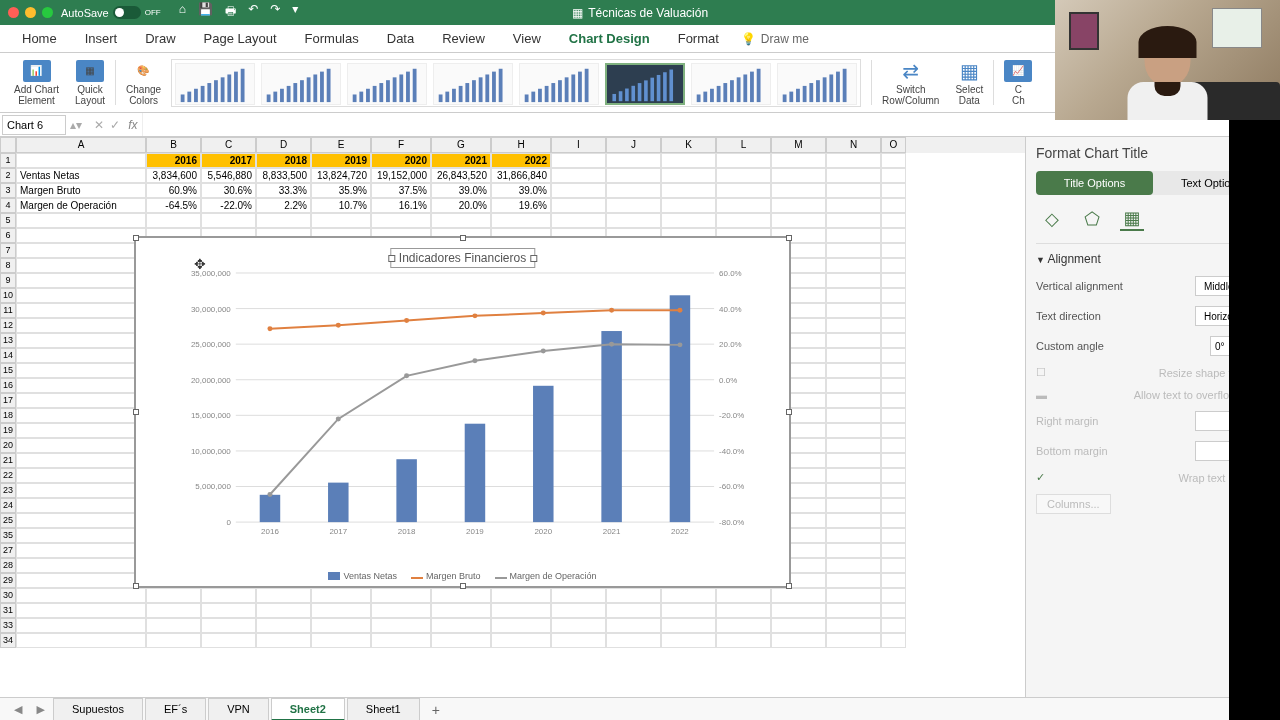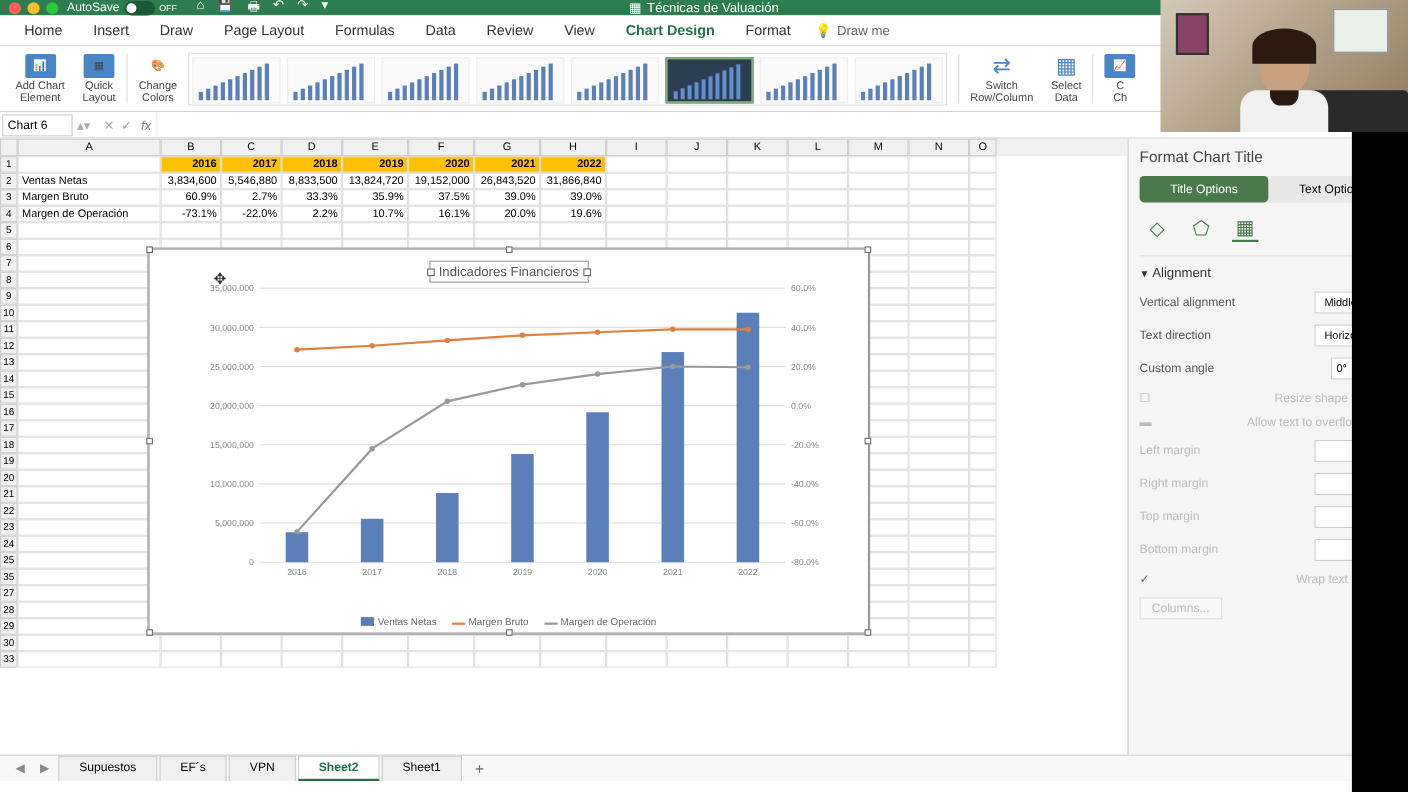--- a/index.html
+++ b/index.html
@@ -1,18 +1,18 @@
 <!DOCTYPE html>
 <html><head>
 <meta charset="utf-8">
 <style>
 * { margin: 0; padding: 0; box-sizing: border-box; font-family: -apple-system, 'Segoe UI', sans-serif; }
 body { width: 1280px; height: 720px; background: #fff; overflow: hidden; font-size: 12px; }
 
-.titlebar { height: 14px; background: #2e7d50; display: flex; align-items: center; padding: 0 8px; gap: 8px; color: #fff; }
+.titlebar { height: 25px; background: #2e7d50; display: flex; align-items: center; padding: 0 8px; gap: 8px; color: #fff; }
 .traffic { display: flex; gap: 6px; }
 .tl { width: 11px; height: 11px; border-radius: 50%; }
 .tl.red { background: #ff5f56; } .tl.yel { background: #ffbd2e; } .tl.grn { background: #27c93f; }
 .autosave { font-size: 11px; display: flex; align-items: center; gap: 4px; }
 .switch { width: 28px; height: 13px; background: #1a5a38; border-radius: 7px; position: relative; }
 .switch::after { content: ''; position: absolute; left: 2px; top: 2px; width: 9px; height: 9px; background: #fff; border-radius: 50%; }
 .tb-icons { display: flex; gap: 12px; margin-left: 10px; }
 .tb-icons span { font-size: 12px; cursor: pointer; }
 .doc-title { position: absolute; left: 50%; transform: translateX(-50%); font-size: 12px; display: flex; align-items: center; gap: 5px; }
 
@@ -343,38 +343,38 @@
           <div class="cell" style="width: 55px;"></div>
           <div class="cell" style="width: 55px;"></div>
           <div class="cell" style="width: 55px;"></div>
           <div class="cell" style="width: 55px;"></div>
           <div class="cell" style="width: 25px;"></div>
         </div>
         <div class="row">
           <div class="rowh">3</div>
           <div class="cell" style="width: 130px;">Margen Bruto</div>
           <div class="cell r" style="width: 55px;">60.9%</div>
-          <div class="cell r" style="width: 55px;">2.7%</div>
+          <div class="cell r" style="width: 55px;">30.6%</div>
           <div class="cell r" style="width: 55px;">33.3%</div>
           <div class="cell r" style="width: 60px;">35.9%</div>
           <div class="cell r" style="width: 60px;">37.5%</div>
           <div class="cell r" style="width: 60px;">39.0%</div>
           <div class="cell r" style="width: 60px;">39.0%</div>
           <div class="cell" style="width: 55px;"></div>
           <div class="cell" style="width: 55px;"></div>
           <div class="cell" style="width: 55px;"></div>
           <div class="cell" style="width: 55px;"></div>
           <div class="cell" style="width: 55px;"></div>
           <div class="cell" style="width: 55px;"></div>
           <div class="cell" style="width: 25px;"></div>
         </div>
         <div class="row">
           <div class="rowh">4</div>
           <div class="cell" style="width: 130px;">Margen de Operación</div>
-          <div class="cell r" style="width: 55px;">-73.1%</div>
+          <div class="cell r" style="width: 55px;">-64.5%</div>
           <div class="cell r" style="width: 55px;">-22.0%</div>
           <div class="cell r" style="width: 55px;">2.2%</div>
           <div class="cell r" style="width: 60px;">10.7%</div>
           <div class="cell r" style="width: 60px;">16.1%</div>
           <div class="cell r" style="width: 60px;">20.0%</div>
           <div class="cell r" style="width: 60px;">19.6%</div>
           <div class="cell" style="width: 55px;"></div>
           <div class="cell" style="width: 55px;"></div>
           <div class="cell" style="width: 55px;"></div>
           <div class="cell" style="width: 55px;"></div>
@@ -844,21 +844,57 @@
           <div class="cell" style="width: 60px;"></div>
           <div class="cell" style="width: 55px;"></div>
           <div class="cell" style="width: 55px;"></div>
           <div class="cell" style="width: 55px;"></div>
           <div class="cell" style="width: 55px;"></div>
           <div class="cell" style="width: 55px;"></div>
           <div class="cell" style="width: 55px;"></div>
           <div class="cell" style="width: 25px;"></div>
         </div>
         <div class="row">
+          <div class="rowh">31</div>
+          <div class="cell" style="width: 130px;"></div>
+          <div class="cell" style="width: 55px;"></div>
+          <div class="cell" style="width: 55px;"></div>
+          <div class="cell" style="width: 55px;"></div>
+          <div class="cell" style="width: 60px;"></div>
+          <div class="cell" style="width: 60px;"></div>
+          <div class="cell" style="width: 60px;"></div>
+          <div class="cell" style="width: 60px;"></div>
+          <div class="cell" style="width: 55px;"></div>
+          <div class="cell" style="width: 55px;"></div>
+          <div class="cell" style="width: 55px;"></div>
+          <div class="cell" style="width: 55px;"></div>
+          <div class="cell" style="width: 55px;"></div>
+          <div class="cell" style="width: 55px;"></div>
+          <div class="cell" style="width: 25px;"></div>
+        </div>
+        <div class="row">
           <div class="rowh">33</div>
+          <div class="cell" style="width: 130px;"></div>
+          <div class="cell" style="width: 55px;"></div>
+          <div class="cell" style="width: 55px;"></div>
+          <div class="cell" style="width: 55px;"></div>
+          <div class="cell" style="width: 60px;"></div>
+          <div class="cell" style="width: 60px;"></div>
+          <div class="cell" style="width: 60px;"></div>
+          <div class="cell" style="width: 60px;"></div>
+          <div class="cell" style="width: 55px;"></div>
+          <div class="cell" style="width: 55px;"></div>
+          <div class="cell" style="width: 55px;"></div>
+          <div class="cell" style="width: 55px;"></div>
+          <div class="cell" style="width: 55px;"></div>
+          <div class="cell" style="width: 55px;"></div>
+          <div class="cell" style="width: 25px;"></div>
+        </div>
+        <div class="row">
+          <div class="rowh">34</div>
           <div class="cell" style="width: 130px;"></div>
           <div class="cell" style="width: 55px;"></div>
           <div class="cell" style="width: 55px;"></div>
           <div class="cell" style="width: 55px;"></div>
           <div class="cell" style="width: 60px;"></div>
           <div class="cell" style="width: 60px;"></div>
           <div class="cell" style="width: 60px;"></div>
           <div class="cell" style="width: 60px;"></div>
           <div class="cell" style="width: 55px;"></div>
           <div class="cell" style="width: 55px;"></div>
@@ -984,29 +1020,21 @@
         </div>
       <div class="fp-row disabled fp-check">
           <span>☐</span>
           <span>Resize shape to fit text</span>
         </div>
       <div class="fp-row disabled fp-check">
           <span>▬</span>
           <span>Allow text to overflow shape</span>
         </div>
       <div class="fp-row disabled">
-          <span>Left margin</span>
-          <input class="fp-input" disabled="" style="">
-        </div>
-      <div class="fp-row disabled">
           <span>Right margin</span>
-          <input class="fp-input" disabled="" style="">
-        </div>
-      <div class="fp-row disabled">
-          <span>Top margin</span>
           <input class="fp-input" disabled="" style="">
         </div>
       <div class="fp-row disabled">
           <span>Bottom margin</span>
           <input class="fp-input" disabled="" style="">
         </div>
       <div class="fp-row disabled fp-check">
           <span style="color:#4a7a4a">✓</span>
           <span>Wrap text in shape</span>
         </div>

